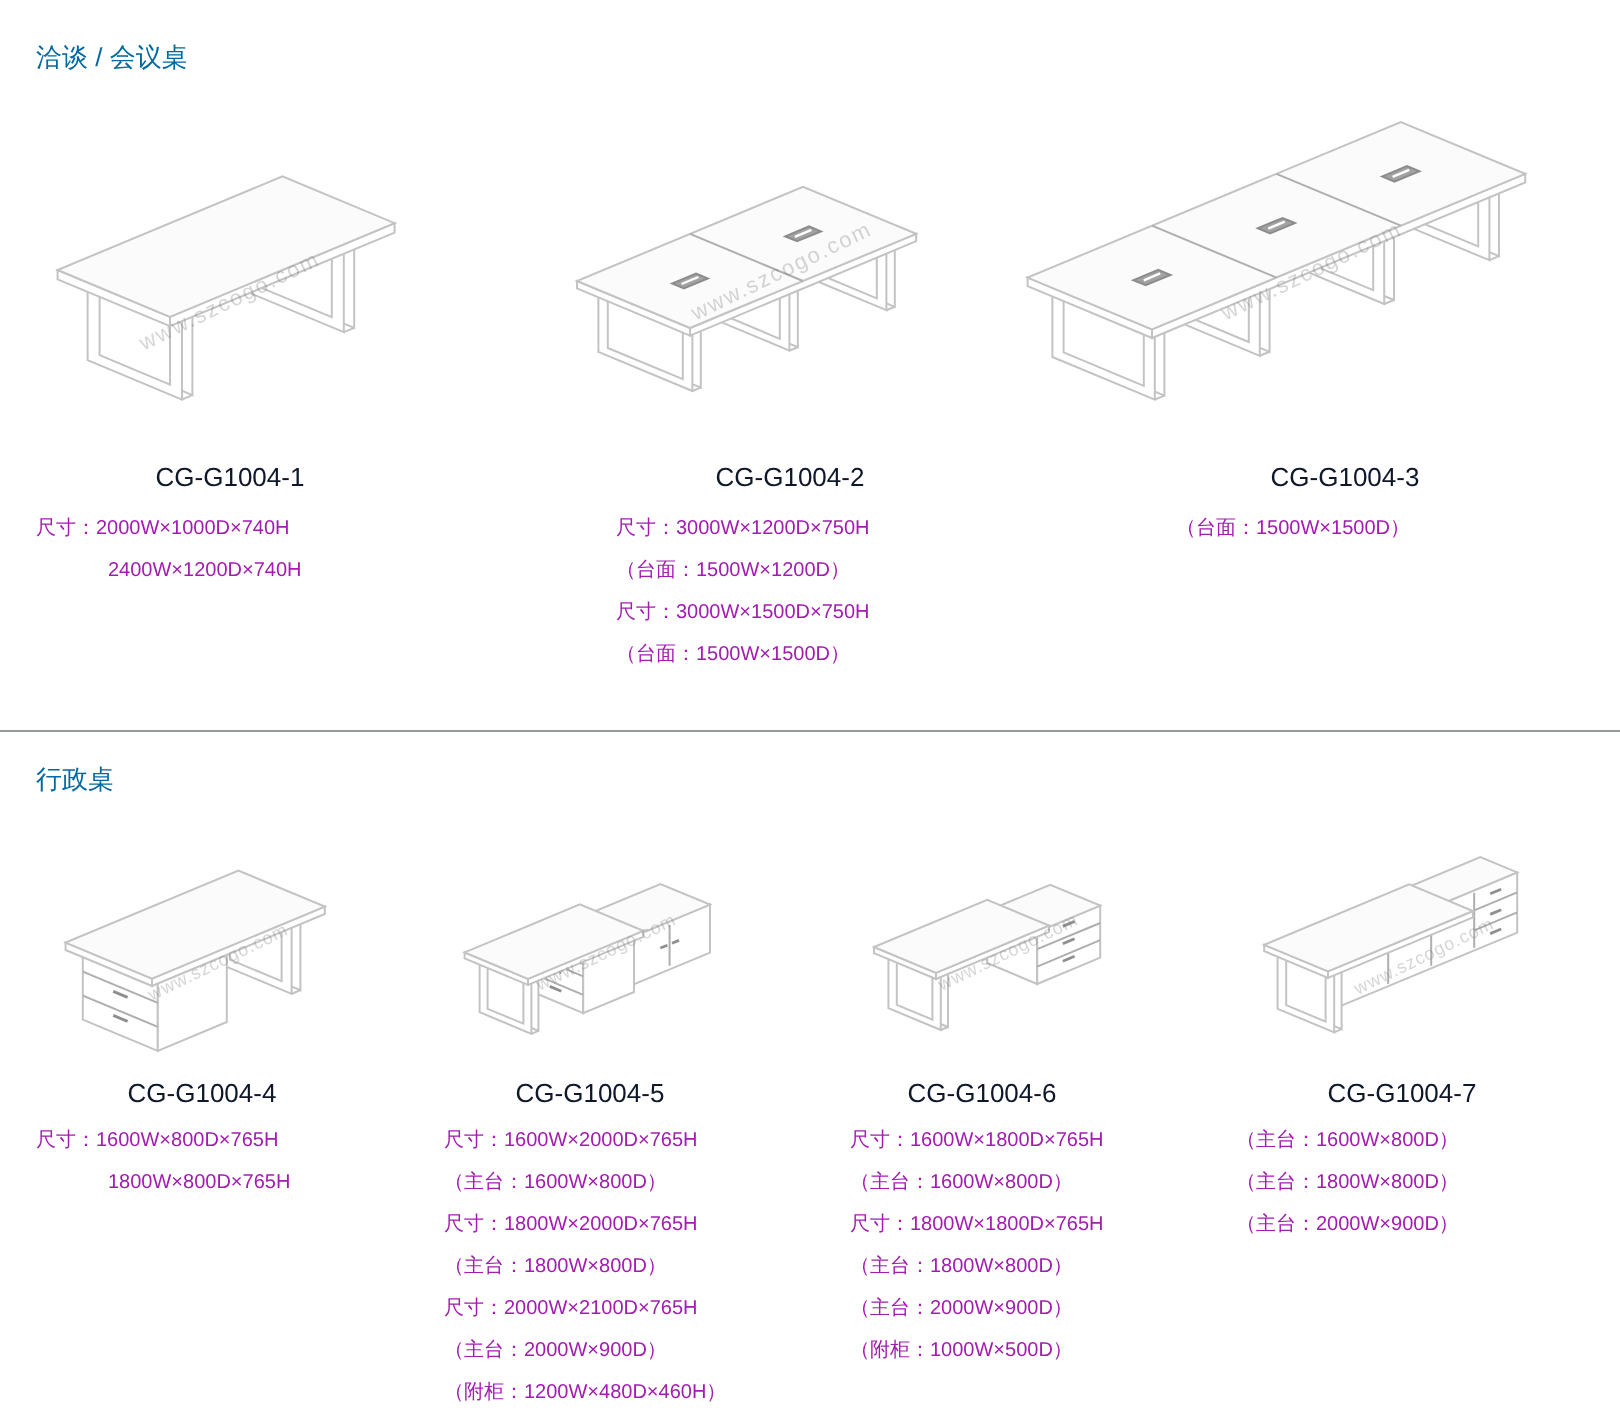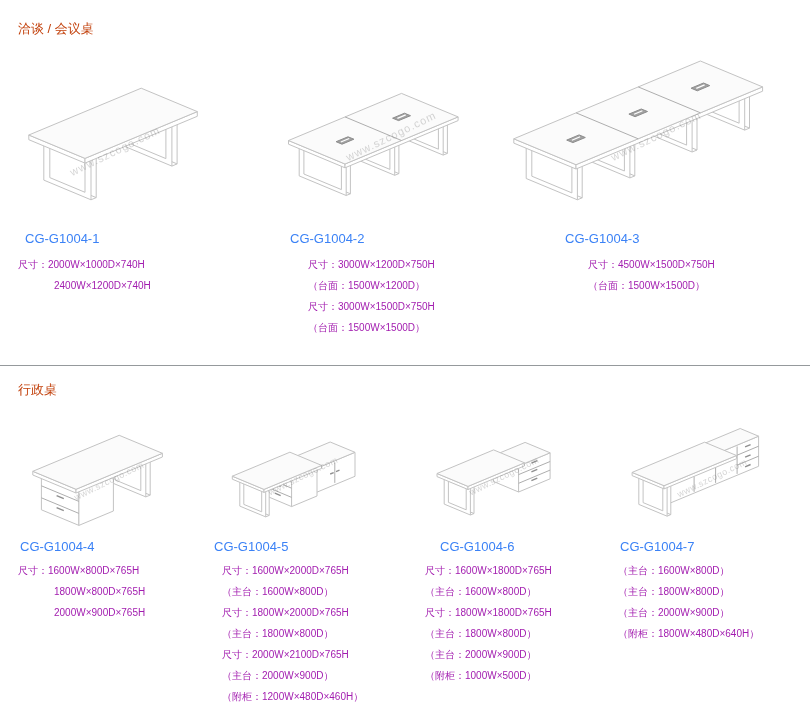--- a/index.html
+++ b/index.html
@@ -2,31 +2,31 @@
 <html><head>
 <meta charset="utf-8">
 <style>
   *{margin:0;padding:0;box-sizing:border-box}
   html,body{background:#ffffff}
   body{
     width:810px;height:712px;position:relative;overflow:hidden;
     font-family:"Liberation Sans","DejaVu Sans",sans-serif;
     color:#4d4d4d;
   }
-  .sec-title{position:absolute;font-size:13px;color:#c2410c;white-space:nowrap}
+  .sec-title{position:absolute;font-size:13px;color:#0369a1;white-space:nowrap}
   .fig{position:absolute}
   .fig svg{display:block}
   .wm{
     position:absolute;left:50%;top:52%;
     transform:translate(-50%,-50%) rotate(-26deg);
     font-size:11px;letter-spacing:1px;color:rgba(125,125,125,.32);
     white-space:nowrap;pointer-events:none;
   }
   .wm.sm{font-size:9px;letter-spacing:.5px}
-  .code{position:absolute;font-size:13px;color:#3b82f6;text-align:left;white-space:nowrap}
+  .code{position:absolute;font-size:13px;color:#0f172a;text-align:center;white-space:nowrap}
   .specs{position:absolute;font-size:10px;color:#a21caf}
   .specs .ln{line-height:21px;white-space:nowrap}
   .specs .ind{padding-left:36px}
   .divider{position:absolute;left:0;width:810px;height:0;border-top:1px solid #95999c}
 </style>
 </head>
 <body>
 
 <div class="sec-title" style="left:18px;top:20px">洽谈 / 会议桌</div>
 
@@ -121,21 +121,20 @@
       <line x1="59.9" y1="85.2" x2="68.1" y2="81.7" stroke="#ffffff" stroke-width="1.2"></line>
       <polygon points="123.1,61.7 135.5,56.5 129.3,54.0 116.9,59.1" fill="#a2a2a2" stroke="#8c8c8c" stroke-width="1"></polygon>
       <line x1="122.1" y1="59.3" x2="130.4" y2="55.8" stroke="#ffffff" stroke-width="1.2"></line>
       <polygon points="185.3,35.8 197.7,30.6 191.5,28.0 179.1,33.2" fill="#a2a2a2" stroke="#8c8c8c" stroke-width="1"></polygon>
       <line x1="184.3" y1="33.4" x2="192.6" y2="29.9" stroke="#ffffff" stroke-width="1.2"></line>
     </svg>
   <span class="wm">www.szcogo.com</span>
 </figure>
 <div class="code" style="left:565px;top:231px;width:215px">CG-G1004-3</div>
 <div class="specs" style="left:588px;top:254px">
-  <div class="ln">尺寸：4500W×1500D×750H</div>
   <div class="ln">（台面：1500W×1500D）</div>
 </div>
 
 <div class="divider" style="top:365px"></div>
 
 <div class="sec-title" style="left:18px;top:381px">行政桌</div>
 
 <figure class="fig" style="left:26px;top:425px;width:165px;height:108px">
   <svg id="fig4" width="165" height="108">
       <polygon points="124.2,70.1 88.2,55.1 88.2,19.1 124.2,34.1" fill="#ffffff" stroke="#c3c3c3" stroke-width="1"></polygon>
@@ -154,21 +153,20 @@
       <polygon points="50.0,68.0 6.8,50.0 6.8,46.3 50.0,64.3" fill="#ffffff" stroke="#c3c3c3" stroke-width="1"></polygon>
       <polygon points="50.0,68.0 136.4,32.0 136.4,28.3 50.0,64.3" fill="#ffffff" stroke="#c3c3c3" stroke-width="1"></polygon>
       <polygon points="50.0,64.3 136.4,28.3 93.2,10.3 6.8,46.3" fill="#fbfbfb" stroke="#c3c3c3" stroke-width="1"></polygon>
     </svg>
   <span class="wm sm">www.szcogo.com</span>
 </figure>
 <div class="code" style="left:20px;top:539px;width:162px">CG-G1004-4</div>
 <div class="specs" style="left:18px;top:560px">
   <div class="ln">尺寸：1600W×800D×765H</div>
   <div class="ln ind">1800W×800D×765H</div>
-  <div class="ln ind">2000W×900D×765H</div>
 </div>
 
 <figure class="fig" style="left:222px;top:424px;width:162px;height:100px">
   <svg id="fig5" width="162" height="100">
       <polygon points="92.7,69.1 67.9,58.8 67.9,34.8 92.7,45.1" fill="#ffffff" stroke="#c3c3c3" stroke-width="1"></polygon>
       <polygon points="92.7,69.1 133.0,52.3 133.0,28.3 92.7,45.1" fill="#ffffff" stroke="#c3c3c3" stroke-width="1"></polygon>
       <polygon points="92.7,45.1 133.0,28.3 108.2,18.0 67.9,34.8" fill="#fbfbfb" stroke="#c3c3c3" stroke-width="1"></polygon>
       <line x1="112.8" y1="58.9" x2="112.8" y2="38.5" stroke="#aeaeae" stroke-width="1"></line>
       <line x1="108.2" y1="50.0" x2="111.7" y2="48.6" stroke="#8f8f8f" stroke-width="1.4"></line>
       <line x1="114.0" y1="47.6" x2="117.5" y2="46.2" stroke="#8f8f8f" stroke-width="1.4"></line>
@@ -216,21 +214,21 @@
       <polygon points="42.4,91.0 16.2,80.1 16.2,51.6 42.4,62.5" fill="#ffffff" stroke="#c3c3c3" stroke-width="1"></polygon>
       <polygon points="38.2,85.8 20.4,78.4 20.4,56.8 38.2,64.2" fill="#ffffff" stroke="#c3c3c3" stroke-width="1"></polygon>
       <line x1="42.4" y1="91.0" x2="46.0" y2="89.5" stroke="#c3c3c3" stroke-width="1"></line>
       <line x1="42.4" y1="62.5" x2="46.0" y2="61.0" stroke="#c3c3c3" stroke-width="1"></line>
       <polygon points="40.0,65.5 9.0,52.6 9.0,49.5 40.0,62.4" fill="#ffffff" stroke="#c3c3c3" stroke-width="1"></polygon>
       <polygon points="40.0,65.5 96.5,41.9 96.5,38.8 40.0,62.4" fill="#ffffff" stroke="#c3c3c3" stroke-width="1"></polygon>
       <polygon points="40.0,62.4 96.5,38.8 65.6,25.9 9.0,49.5" fill="#fbfbfb" stroke="#c3c3c3" stroke-width="1"></polygon>
     </svg>
   <span class="wm sm">www.szcogo.com</span>
 </figure>
-<div class="code" style="left:440px;top:539px;width:160px">CG-G1004-6</div>
+<div class="code" style="left:411px;top:539px;width:160px">CG-G1004-6</div>
 <div class="specs" style="left:425px;top:560px">
   <div class="ln">尺寸：1600W×1800D×765H</div>
   <div class="ln">（主台：1600W×800D）</div>
   <div class="ln">尺寸：1800W×1800D×765H</div>
   <div class="ln">（主台：1800W×800D）</div>
   <div class="ln">（主台：2000W×900D）</div>
   <div class="ln">（附柜：1000W×500D）</div>
 </div>
 
 <figure class="fig" style="left:622px;top:427px;width:180px;height:98px">
@@ -255,14 +253,13 @@
       <polygon points="42.0,61.9 114.5,31.7 114.5,28.5 42.0,58.7" fill="#ffffff" stroke="#c3c3c3" stroke-width="1"></polygon>
       <polygon points="42.0,58.7 114.5,28.5 82.6,15.2 10.1,45.4" fill="#fbfbfb" stroke="#c3c3c3" stroke-width="1"></polygon>
     </svg>
   <span class="wm sm">www.szcogo.com</span>
 </figure>
 <div class="code" style="left:620px;top:539px;width:162px">CG-G1004-7</div>
 <div class="specs" style="left:618px;top:560px">
   <div class="ln">（主台：1600W×800D）</div>
   <div class="ln">（主台：1800W×800D）</div>
   <div class="ln">（主台：2000W×900D）</div>
-  <div class="ln">（附柜：1800W×480D×640H）</div>
 </div>
 
 </body></html>

